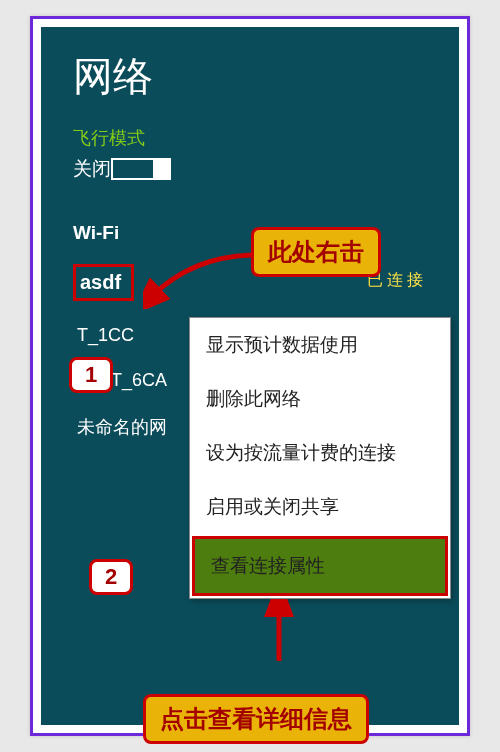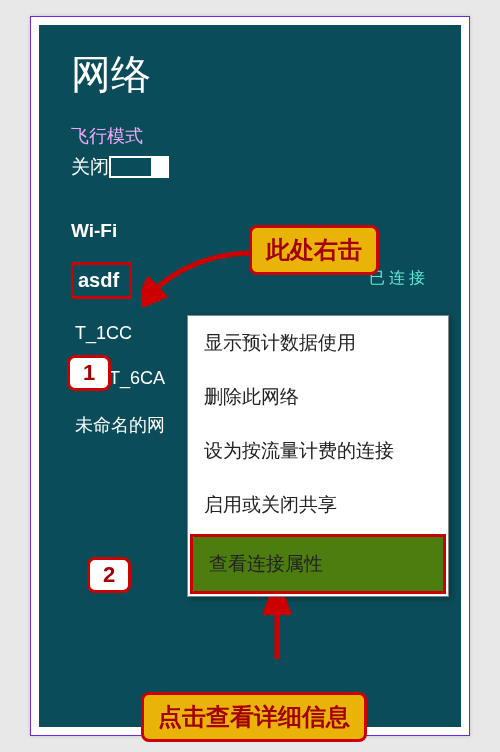--- a/index.html
+++ b/index.html
@@ -9,40 +9,40 @@
       background: #e8e8e8;
       font-family: "Microsoft YaHei", "SimHei", sans-serif;
       display: flex;
       align-items: center;
       justify-content: center;
     }
     .frame {
       width: 440px;
       height: 720px;
       background: #fff;
-      border: 1px solid #6d28d9;
+      border: 3px solid #6d28d9;
       padding: 8px;
       box-shadow: 0 0 4px rgba(0,0,0,0.15);
       position: relative;
     }
     .panel {
       width: 100%;
       height: 100%;
       background: #0b4c5a;
       color: #fff;
       position: relative;
       padding: 22px 32px;
     }
     .title {
       font-size: 40px;
       font-weight: 300;
       margin-bottom: 22px;
     }
     .airplane-label {
-      color: #f0abfc;
+      color: #84cc16;
       font-size: 18px;
       margin-bottom: 6px;
     }
     .row-toggle {
       display: flex;
       align-items: center;
       margin-bottom: 40px;
     }
     .status-off {
       color: #fff;
@@ -83,21 +83,21 @@
       font-size: 20px;
       font-weight: 600;
       margin-bottom: 14px;
     }
     .connected-label {
       position: absolute;
       right: 0;
       top: 6px;
       font-size: 16px;
       letter-spacing: 4px;
-      color: #5eead4;
+      color: #fde047;
     }
     .context-menu {
       position: absolute;
       left: 156px;
       top: 298px;
       width: 262px;
       background: #fff;
       color: #000;
       border: 1px solid #888;
       box-shadow: 2px 2px 6px rgba(0,0,0,0.3);

